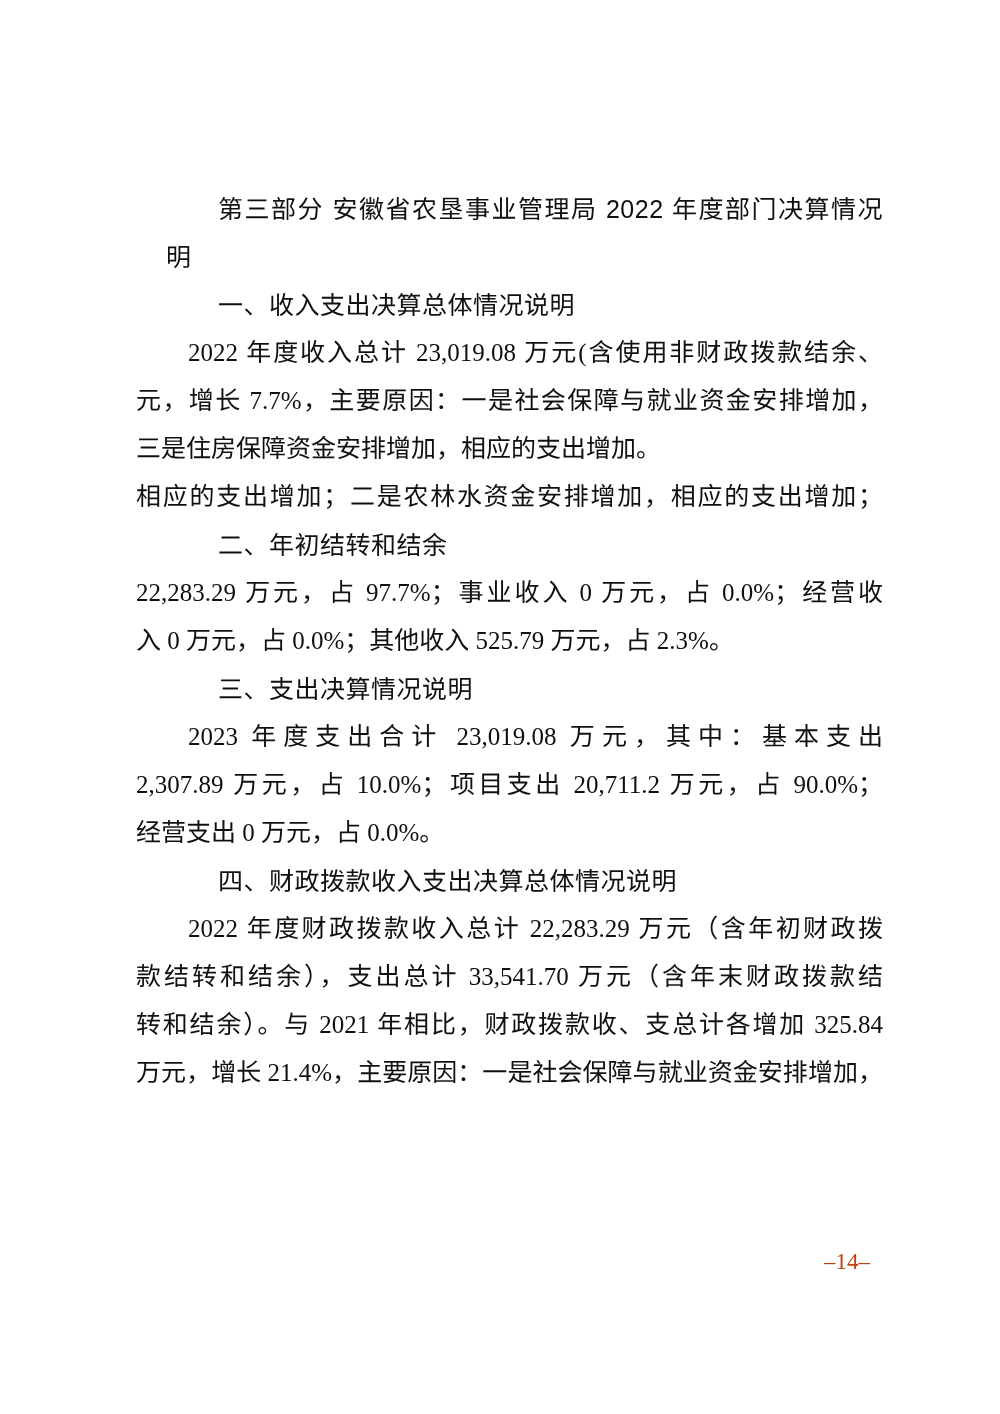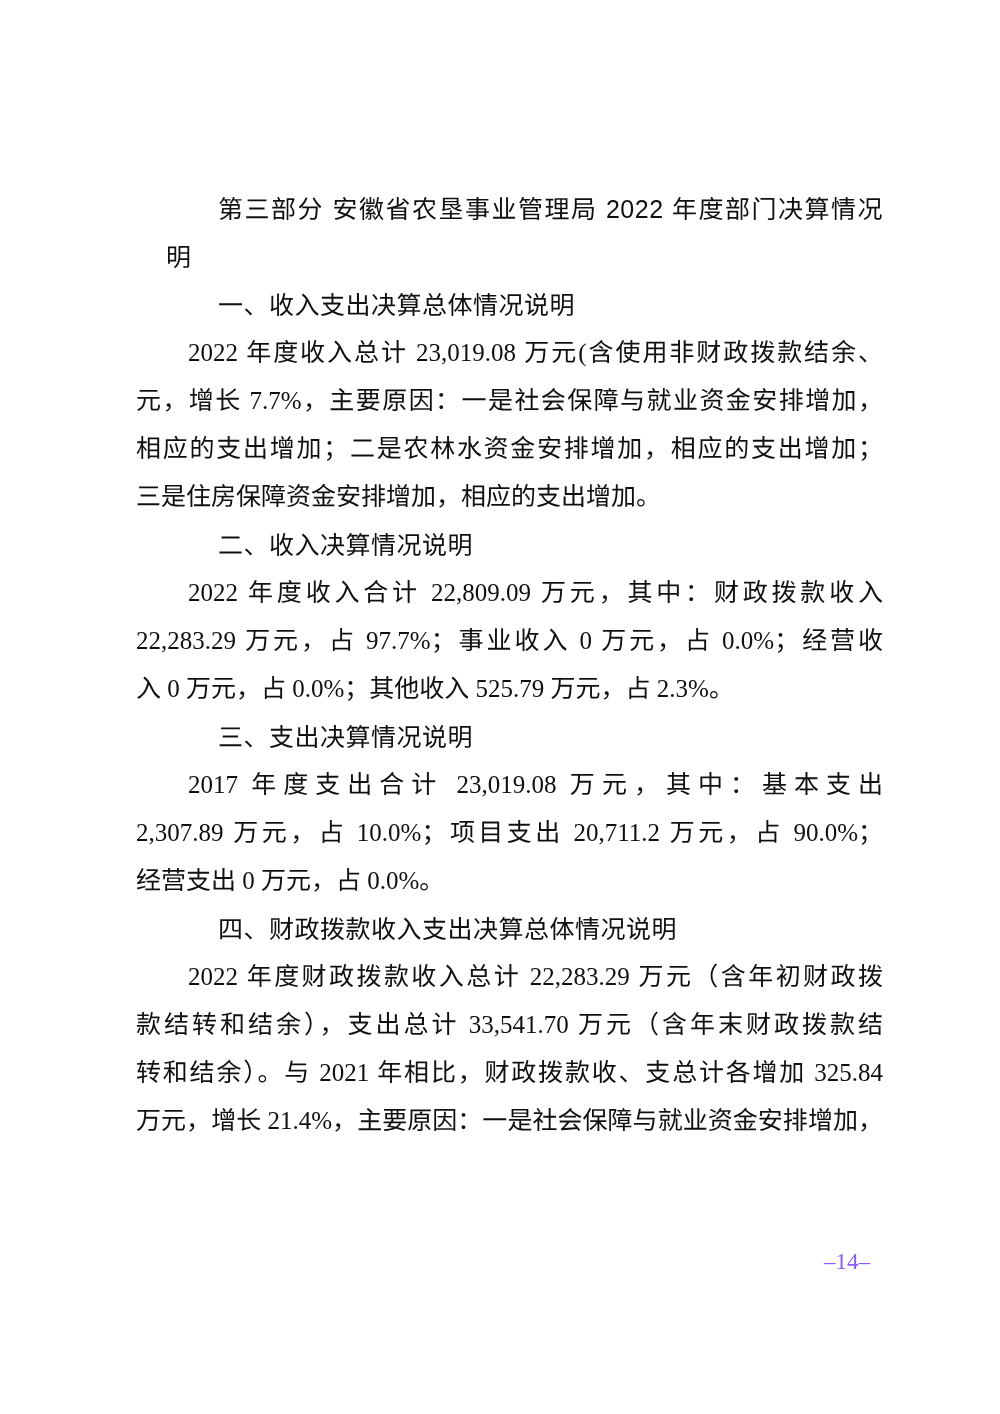--- a/index.html
+++ b/index.html
@@ -43,45 +43,44 @@
     letter-spacing: 0.5px;
     margin-left: 30px;
   }
   .page-num {
     position: absolute;
     right: 130px;
     top: 1246px;
     font-size: 23px;
     line-height: 32px;
     font-family: "Liberation Serif", "DejaVu Serif", serif;
-    color: #8b5cf6;
+    color: #c2410c;
   }
 </style>
 </head>
 <body>
 
 <div class="page">
   <div class="content">
 
     <div class="line bold indent fill">第三部分 安徽省农垦事业管理局 2022 年度部门决算情况说</div>
     <div class="line bold">明</div>
 
     <div class="line bold indent">一、收入支出决算总体情况说明</div>
     <div class="line indent fill">2022 年度收入总计 23,019.08 万元(含使用非财政拨款结余、</div>
     <div class="line fill">元，增长 7.7%，主要原因：一是社会保障与就业资金安排增加，</div>
+    <div class="line">三是住房保障资金安排增加，相应的支出增加。</div>
     <div class="line fill">相应的支出增加；二是农林水资金安排增加，相应的支出增加；</div>
-    <div class="line">三是住房保障资金安排增加，相应的支出增加。</div>
 
-    <div class="line bold indent">二、收入决算情况说明</div>
-    <div class="line indent fill">2022 年度收入合计 22,809.09 万元，其中：财政拨款收入</div>
+    <div class="line bold indent">二、年初结转和结余</div>
     <div class="line fill">22,283.29 万元，占 97.7%；事业收入 0 万元，占 0.0%；经营收</div>
     <div class="line">入 0 万元，占 0.0%；其他收入 525.79 万元，占 2.3%。</div>
 
     <div class="line bold indent">三、支出决算情况说明</div>
-    <div class="line indent fill">2017 年度支出合计 23,019.08 万元，其中：基本支出</div>
+    <div class="line indent fill">2023 年度支出合计 23,019.08 万元，其中：基本支出</div>
     <div class="line fill">2,307.89 万元，占 10.0%；项目支出 20,711.2 万元，占 90.0%；</div>
     <div class="line">经营支出 0 万元，占 0.0%。</div>
 
     <div class="line bold indent">四、财政拨款收入支出决算总体情况说明</div>
     <div class="line indent fill">2022 年度财政拨款收入总计 22,283.29 万元（含年初财政拨</div>
     <div class="line fill">款结转和结余），支出总计 33,541.70 万元（含年末财政拨款结</div>
     <div class="line fill">转和结余）。与 2021 年相比，财政拨款收、支总计各增加 325.84</div>
     <div class="line fill">万元，增长 21.4%，主要原因：一是社会保障与就业资金安排增加，</div>
 
   </div>

